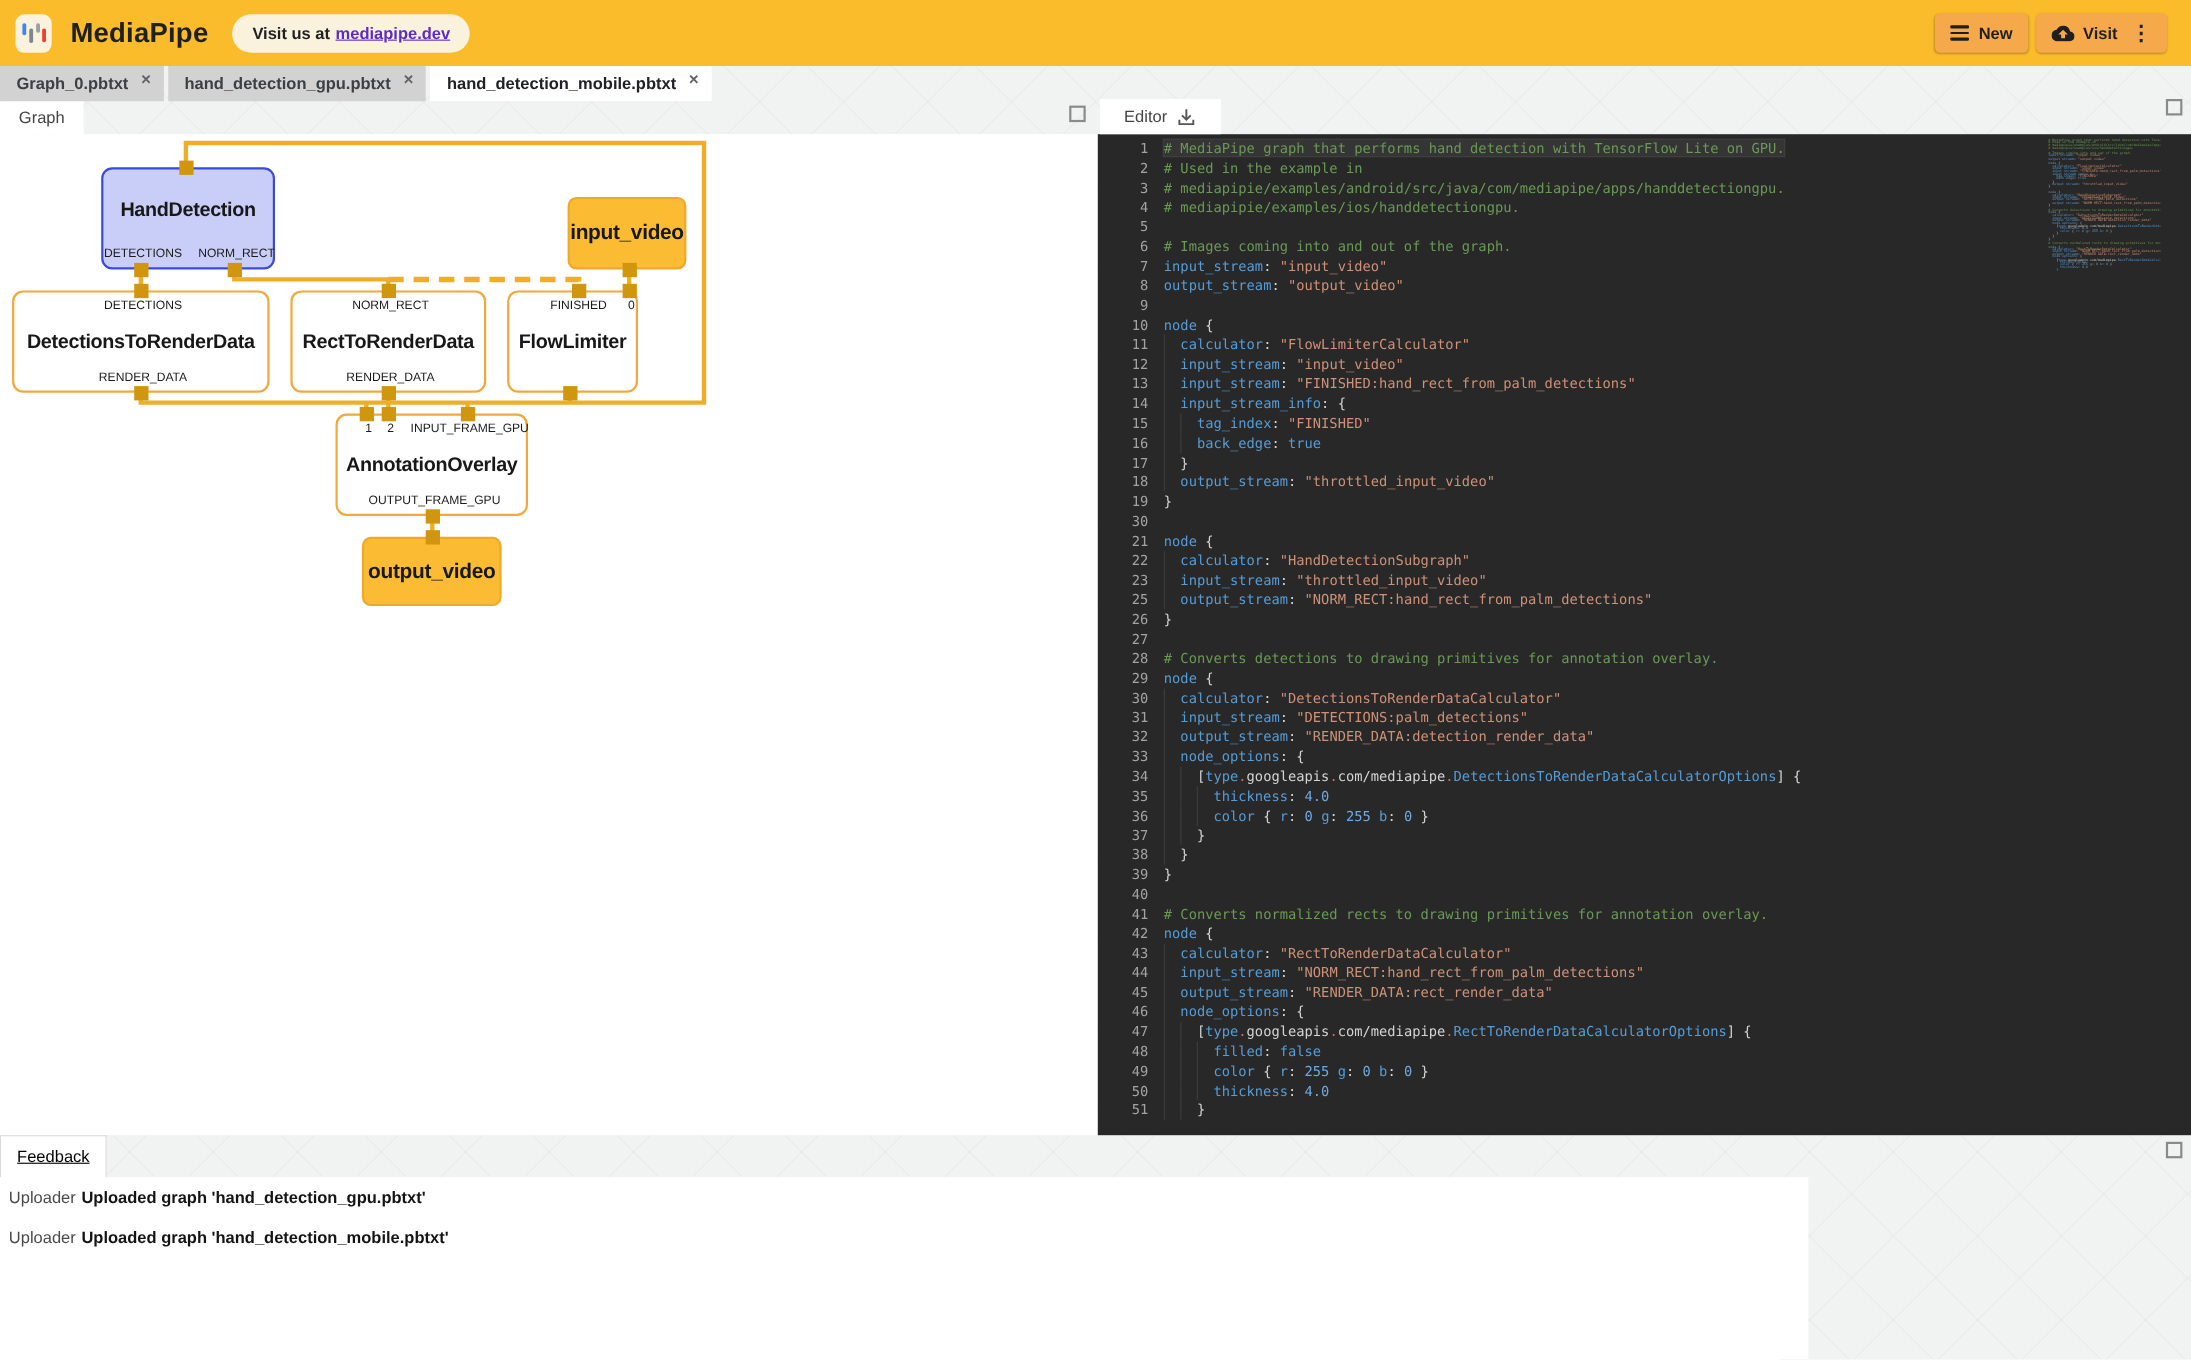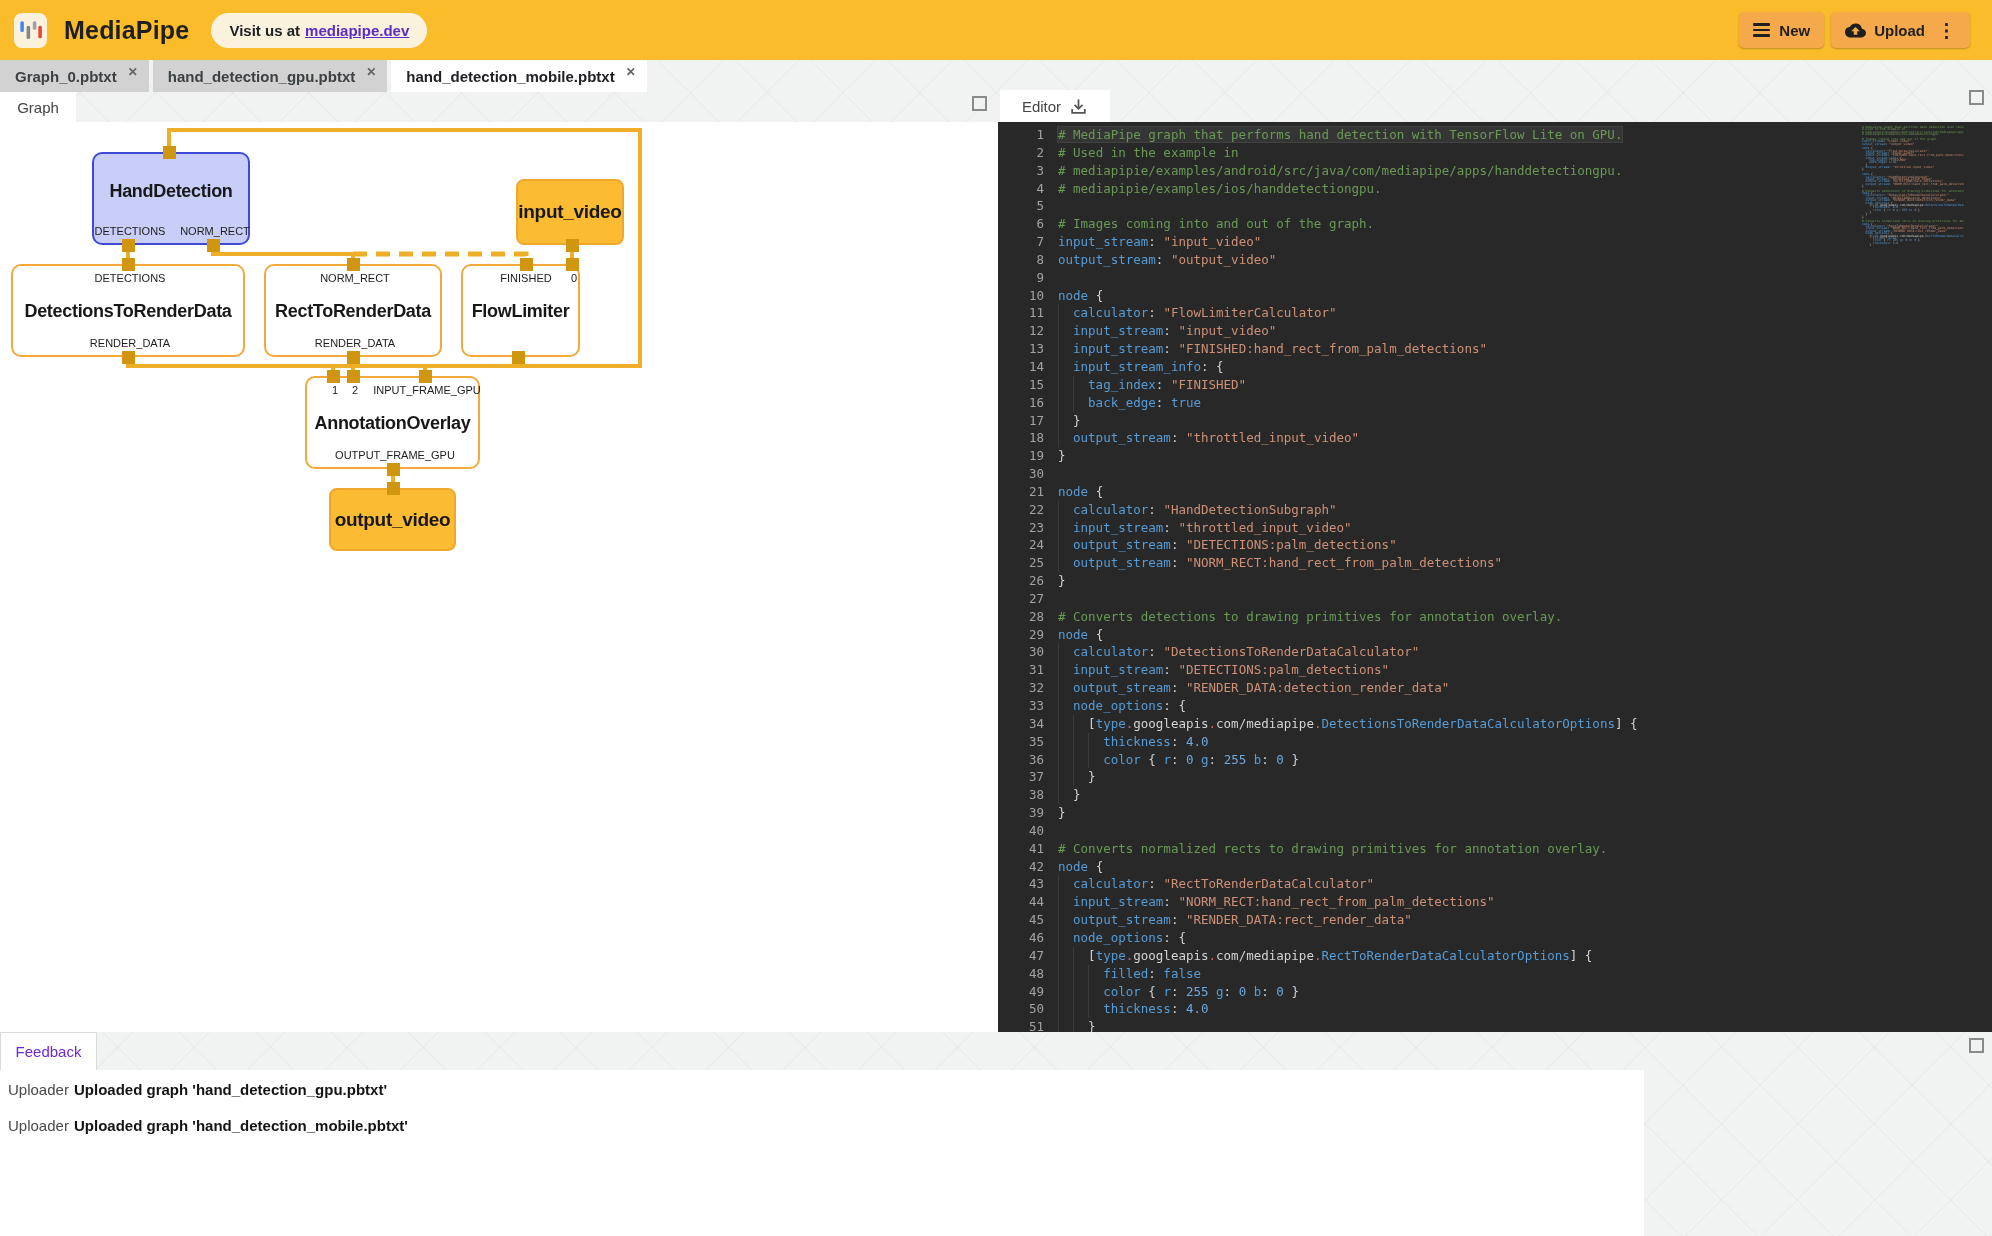--- a/index.html
+++ b/index.html
@@ -32,21 +32,21 @@
   .file-tab{height:32px;background:#D2D2D2;display:flex;align-items:center;padding:0 11px 0 15px;
     font-size:15px;font-weight:700;color:#3C4043;cursor:pointer;white-space:nowrap;}
   .file-tab.active{background:#FFFFFF;color:#202124;}
   .tab-close{margin-left:11px;font-size:12px;color:#5F6368;transform:translateY(-4px);cursor:pointer;}
   
   .panel-tab{position:absolute;background:#fff;display:flex;align-items:center;justify-content:center;
     font-size:15px;color:#444;z-index:8;}
   #graph-tab{left:0;top:92px;width:76px;height:30px;}
   #editor-tab{left:1000px;top:90px;width:110px;height:32px;gap:8px;}
   #feedback-tab{left:0;top:1032px;width:97px;height:38px;border:1px solid #DADADA;border-bottom:none;
-    box-sizing:border-box;color:#6d28d9;}
+    box-sizing:border-box;color:#000000;text-decoration:underline;}
   .expand-ic{position:absolute;width:11px;height:11px;border:2px solid #8A8A8A;background:transparent;
     z-index:8;cursor:pointer;}
   
   #graph-canvas{position:absolute;left:0;top:122px;width:998px;height:910px;background:#fff;overflow:hidden;}
   #edge-svg{position:absolute;left:0;top:0;z-index:1;}
   .gnode{position:absolute;border-radius:10px;box-sizing:border-box;z-index:2;cursor:pointer;}
   .gnode.calc{background:#fff;border:2.5px solid var(--node-border,#F2A93B);}
   .gnode.subgraph{background:var(--subgraph-fill,#C9CEF8);border:2.5px solid var(--subgraph-border,#3D4AD5);}
   .gnode.stream{background:var(--stream-fill,#FBBC34);border:2.5px solid #EFA82C;border-radius:8px;}
   .gtitle{position:absolute;left:-10px;right:-10px;top:50%;transform:translateY(-50%);text-align:center;
@@ -105,21 +105,21 @@
           <i></i>
         </span>
       <span>New</span>
     </div>
     <div class="top-btn" id="upload-btn">
       <span class="cloud-ic">
         <svg width="21" height="16" viewBox="0 0 24 17" fill="#1F1F1F">
           <path d="M19.35 7.04A7.49 7.49 0 0 0 12 1a7.48 7.48 0 0 0-6.64 4.04A5.994 5.994 0 0 0 0 11c0 3.31 2.69 6 6 6h13c2.76 0 5-2.24 5-5 0-2.64-2.05-4.78-4.65-4.96zM14 10v4h-4v-4H7l5-5 5 5h-3z"></path>
         </svg>
       </span>
-      <span>Upload</span>
+      <span>Visit</span>
       <span class="kebab">⋮</span>
     </div>
   </div>
 
   <div id="file-tabs">
       <div class="file-tab">
         <span>Graph_0.pbtxt</span>
         <span class="tab-close">✕</span>
       </div>
       <div class="file-tab">
@@ -301,24 +301,20 @@
         </div>
         <div class="crow">
           <span class="ln">22</span>
           <span class="lc"><span class="tg">  </span><span class="tk">calculator</span><span class="tp">:</span><span class="tp"> </span><span class="ts">"HandDetectionSubgraph"</span></span>
         </div>
         <div class="crow">
           <span class="ln">23</span>
           <span class="lc"><span class="tg">  </span><span class="tk">input_stream</span><span class="tp">:</span><span class="tp"> </span><span class="ts">"throttled_input_video"</span></span>
         </div>
         <div class="crow">
-          <span class="ln">24</span>
-          <span class="lc"><span class="tg">  </span><span class="tk">output_stream</span><span class="tp">:</span><span class="tp"> </span><span class="ts">"DETECTIONS:palm_detections"</span></span>
-        </div>
-        <div class="crow">
           <span class="ln">25</span>
           <span class="lc"><span class="tg">  </span><span class="tk">output_stream</span><span class="tp">:</span><span class="tp"> </span><span class="ts">"NORM_RECT:hand_rect_from_palm_detections"</span></span>
         </div>
         <div class="crow">
           <span class="ln">26</span>
           <span class="lc"><span class="tp">}</span></span>
         </div>
         <div class="crow">
           <span class="ln">27</span>
           <span class="lc"></span>

